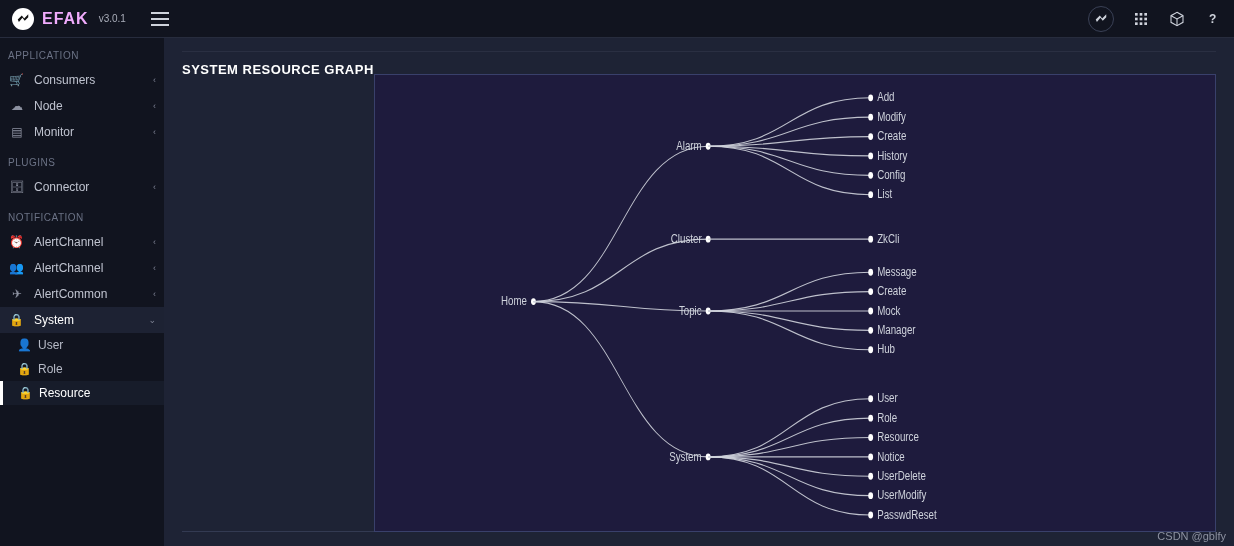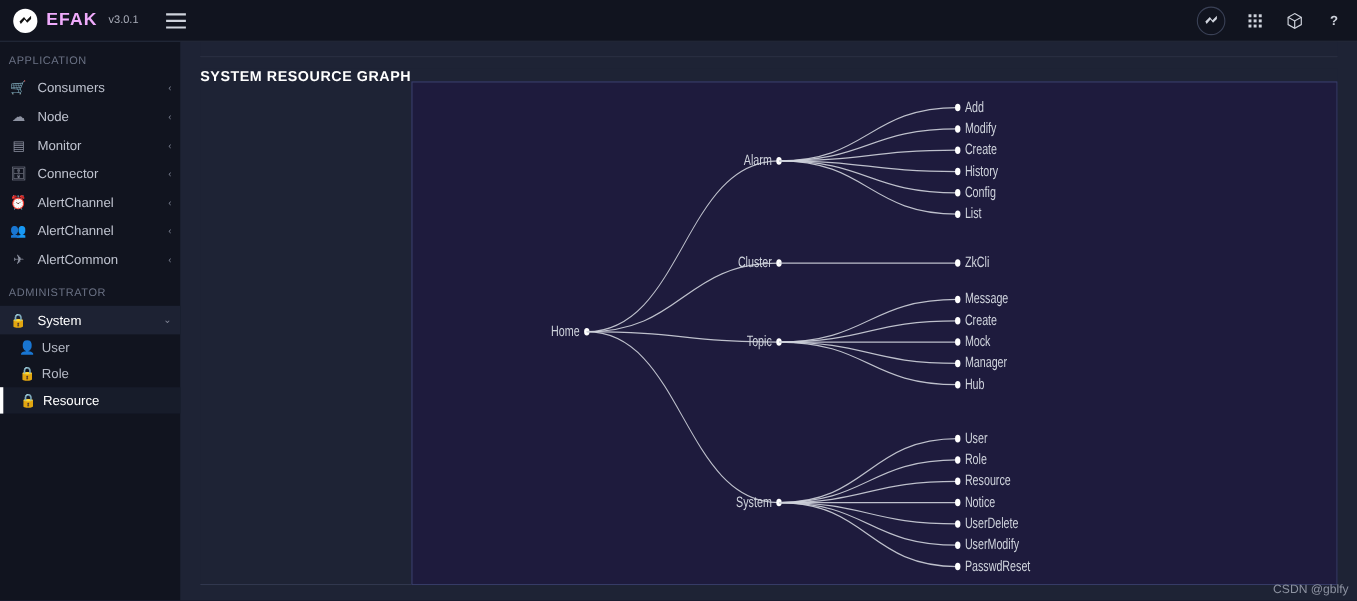--- a/index.html
+++ b/index.html
@@ -113,41 +113,42 @@
       <div class="menu-item">
         <span class="menu-icon">☁</span>
         <span>Node</span>
         <span class="menu-chevron">‹</span>
       </div>
       <div class="menu-item">
         <span class="menu-icon">▤</span>
         <span>Monitor</span>
         <span class="menu-chevron">‹</span>
       </div>
+      <div class="menu-section">PLUGINS</div>
       <div class="menu-item">
         <span class="menu-icon">🗄</span>
         <span>Connector</span>
         <span class="menu-chevron">‹</span>
       </div>
+      <div class="menu-section">NOTIFICATION</div>
       <div class="menu-item">
         <span class="menu-icon">⏰</span>
         <span>AlertChannel</span>
         <span class="menu-chevron">‹</span>
       </div>
       <div class="menu-item">
         <span class="menu-icon">👥</span>
         <span>AlertChannel</span>
         <span class="menu-chevron">‹</span>
       </div>
       <div class="menu-item">
         <span class="menu-icon">✈</span>
         <span>AlertCommon</span>
         <span class="menu-chevron">‹</span>
       </div>
-      <div class="menu-section">ADMINISTRATOR</div>
       <div class="menu-item active">
         <span class="menu-icon">🔒</span>
         <span>System</span>
         <span class="menu-chevron">⌄</span>
       </div>
       <div class="sub-list">
         <div class="sub-item menu-item" style="padding-left: 18px;">
           <span class="menu-icon sub">👤</span>
           <span>User</span>
         </div>

